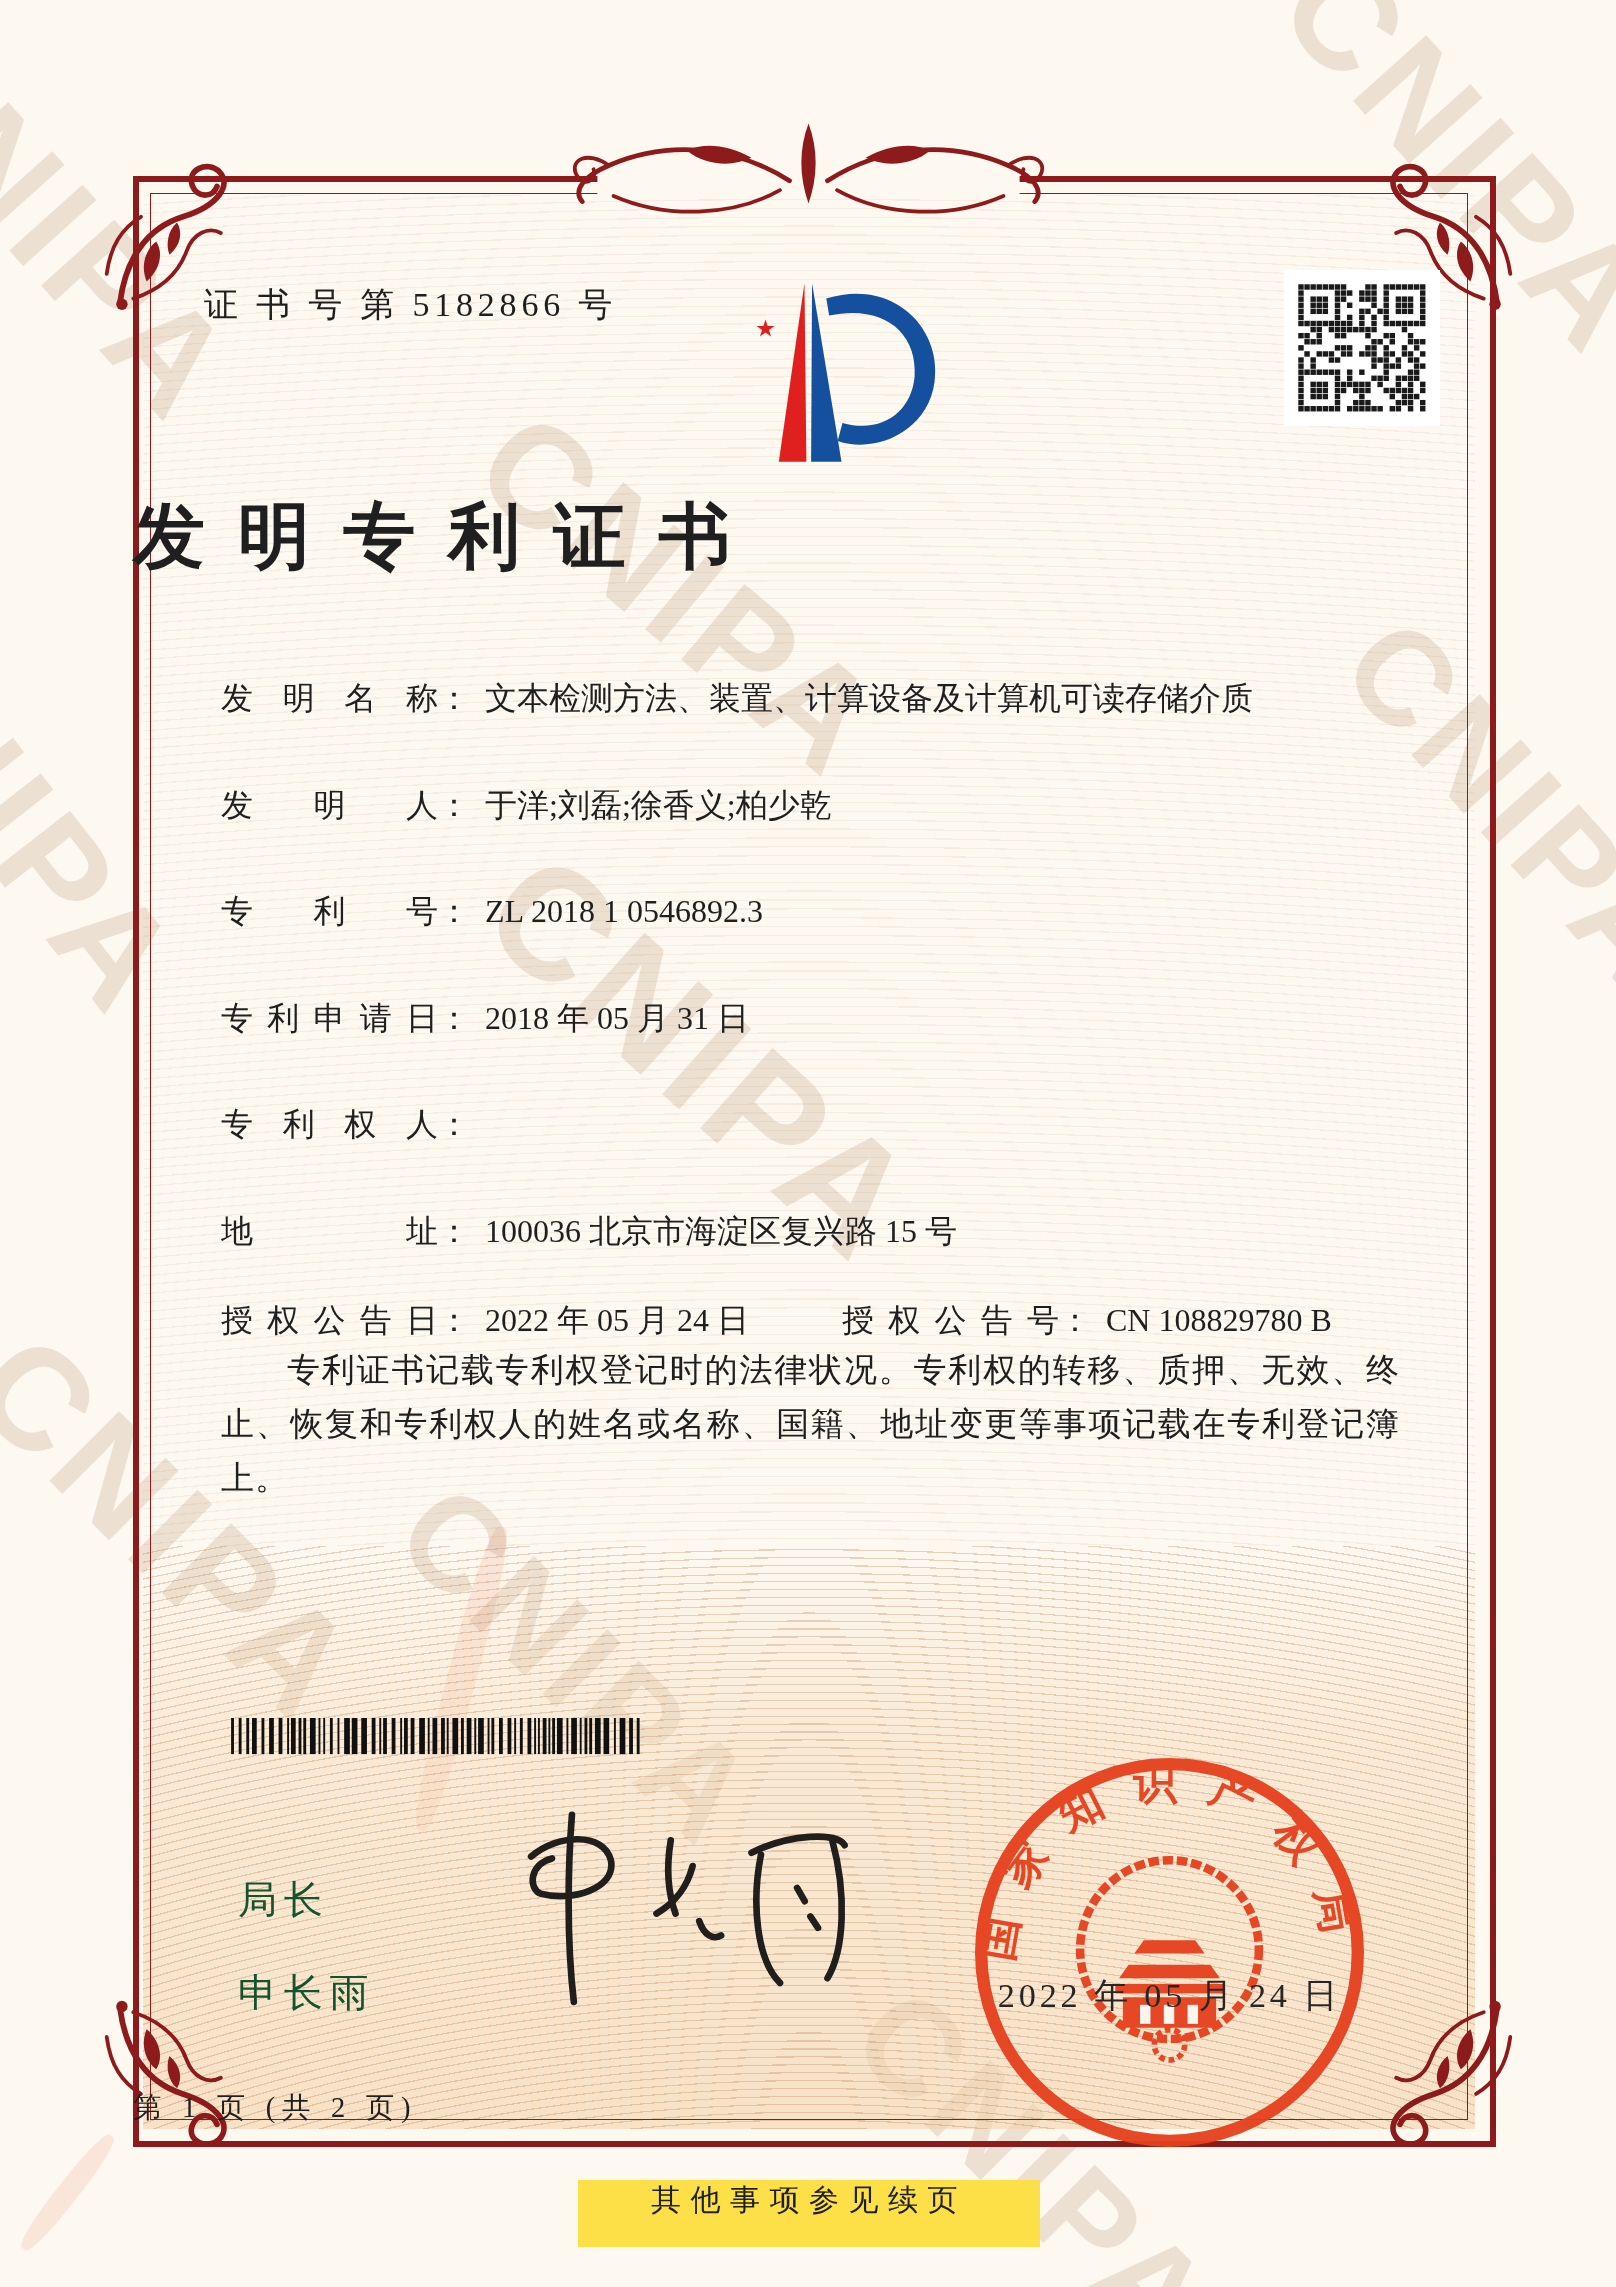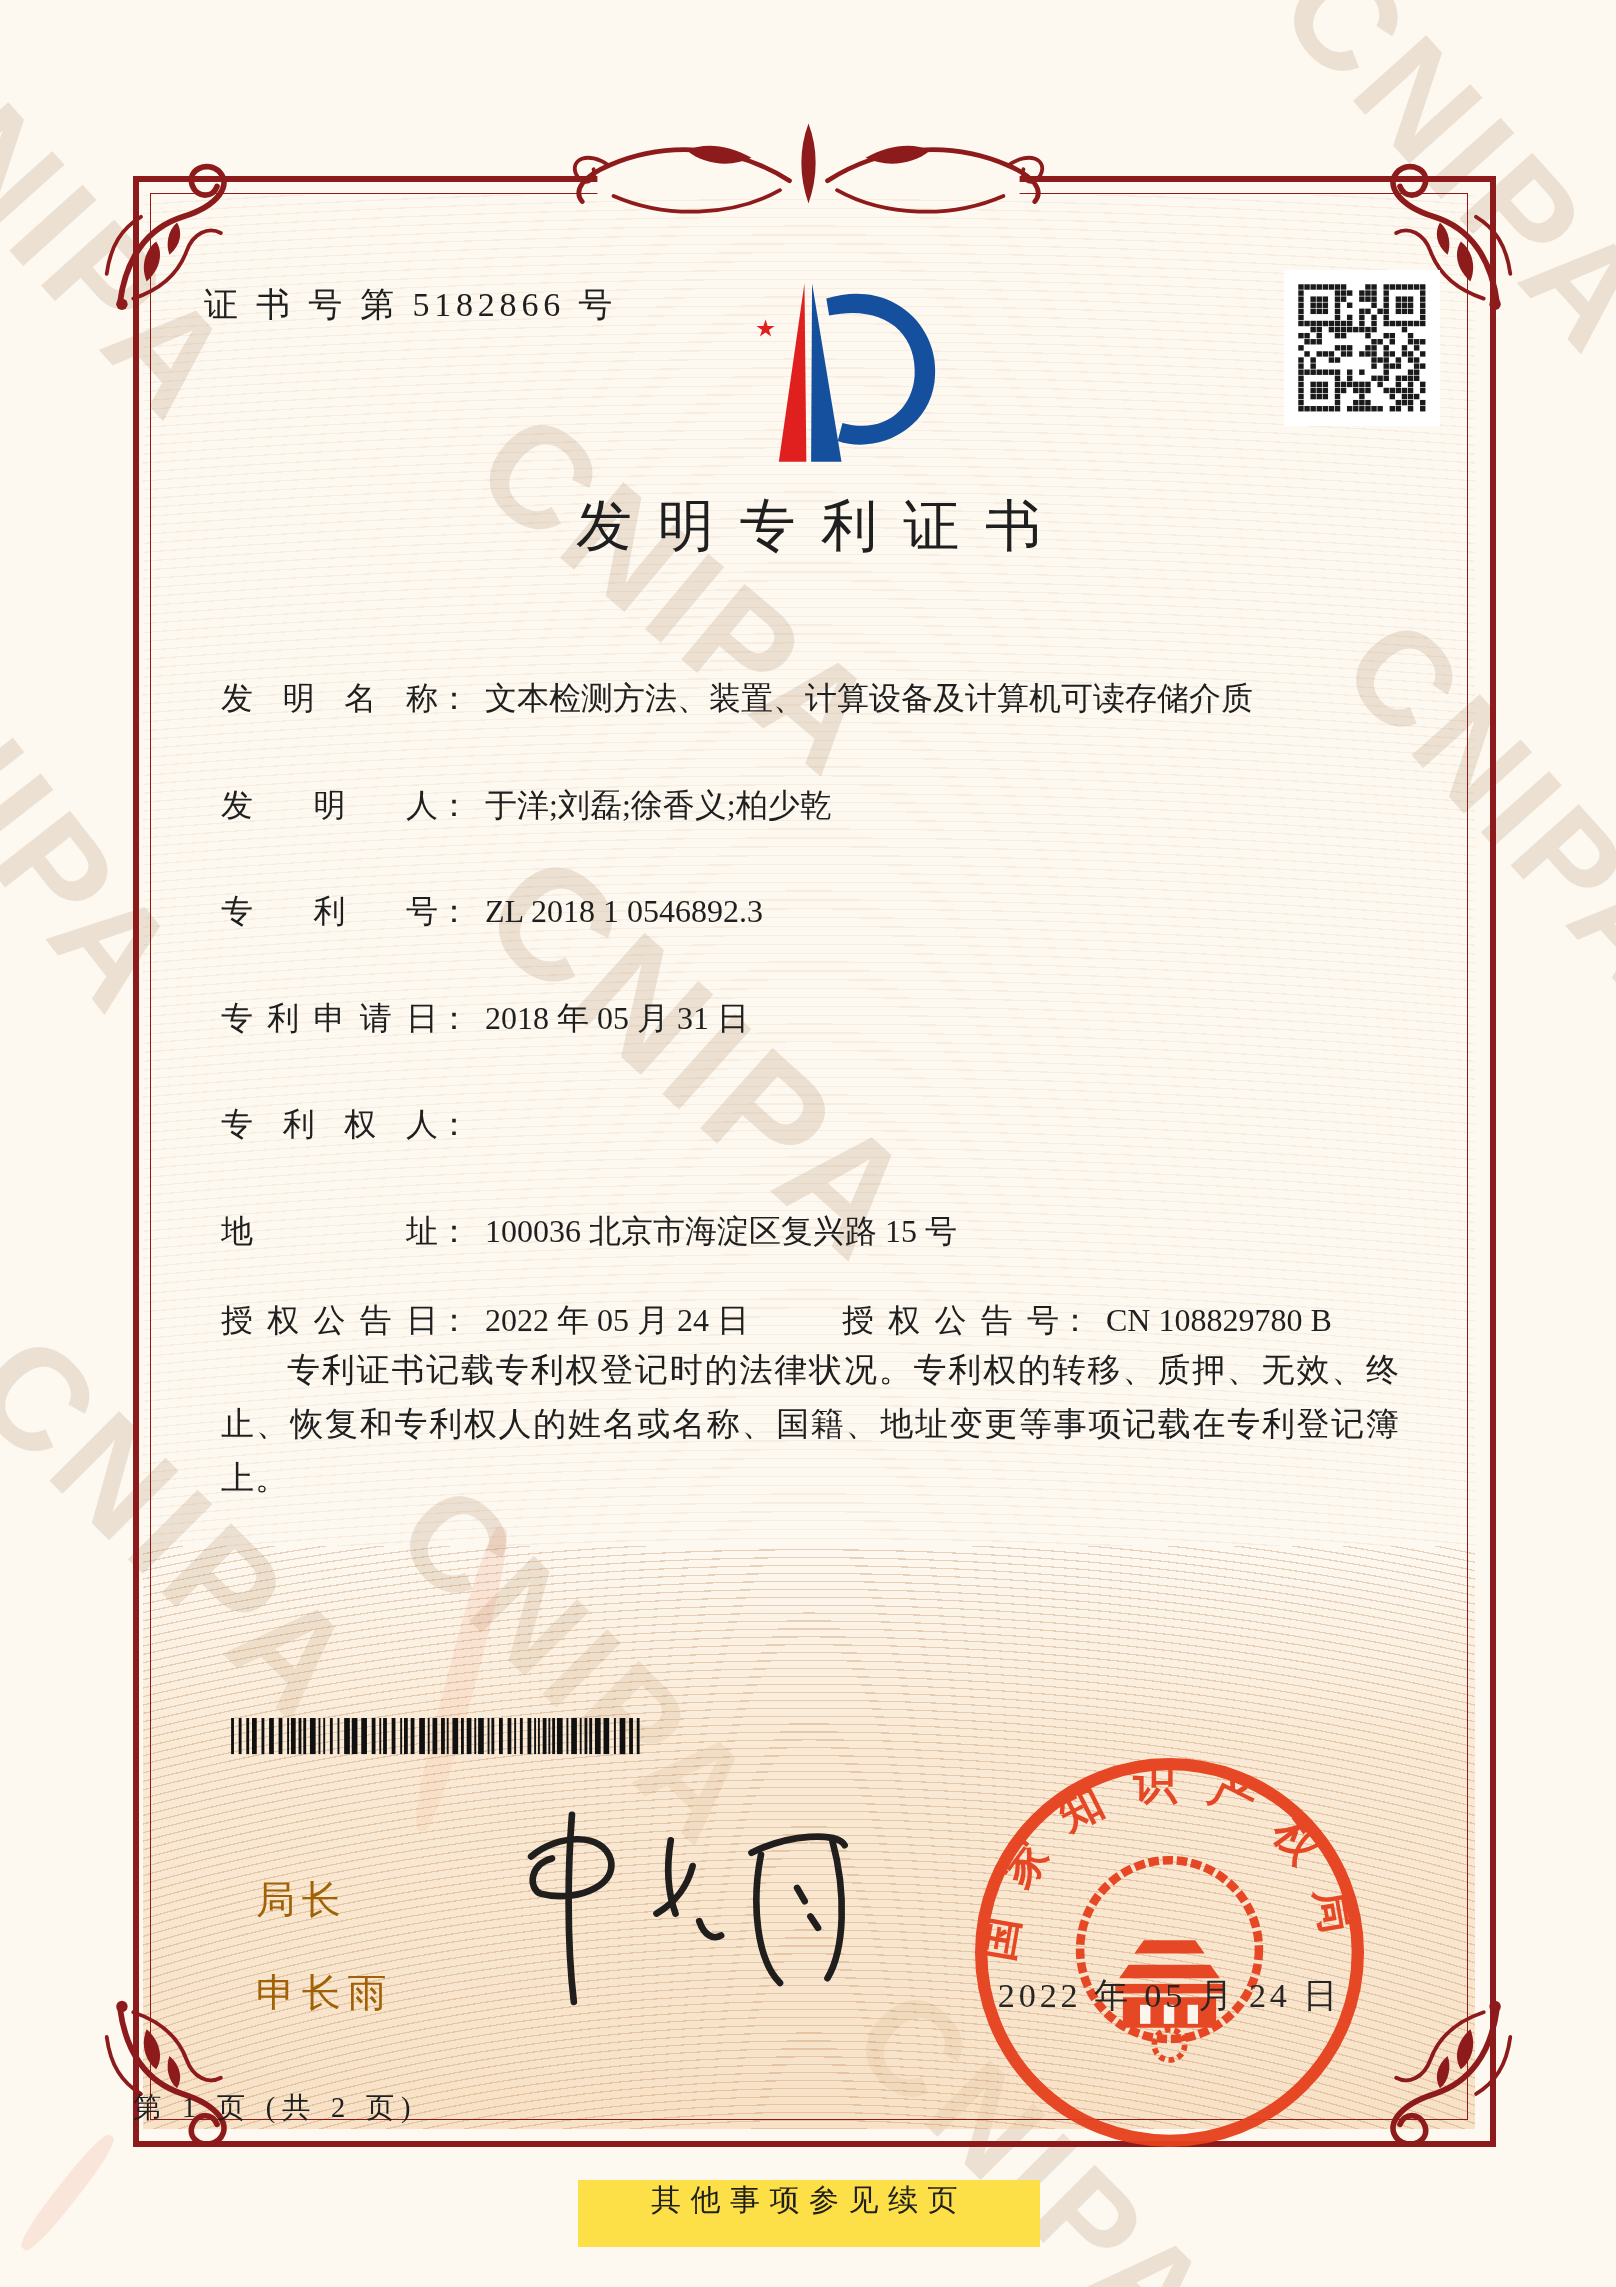--- a/index.html
+++ b/index.html
@@ -28,33 +28,33 @@
   .frame-outer{position:absolute;z-index:3;left:133px;top:176px;width:1351px;height:1959px;
       border:6.7px solid var(--border)}
   .frame-inner{position:absolute;z-index:3;left:150px;top:193px;width:1316px;height:1925px;
       border:1.9px solid var(--border)}
   .orn-layer{position:absolute;z-index:4;left:0;top:0;pointer-events:none}
   
   .content{position:absolute;z-index:5;left:0;top:0;width:1406px;height:2287px}
   .cert-no{position:absolute;left:204px;top:282px;font-size:34px;letter-spacing:4.8px;white-space:nowrap}
   .logo{position:absolute;left:699px;top:270px}
   .qr{position:absolute;left:1284px;top:270px}
-  .title{position:absolute;left:133px;top:489px;width:1351px;text-align:center;
-         font-size:56px;font-weight:400;white-space:nowrap}
+  .title{position:absolute;left:133px;top:489px;width:1351px;
+         font-size:72px;font-weight:700;white-space:nowrap}
   .title span{letter-spacing:.46em;margin-right:-.46em}
   .field-row{position:absolute;left:221px;font-size:32px;white-space:nowrap;display:flex;align-items:baseline}
   .lbl{display:inline-flex;justify-content:space-between;width:217px}
   .colon{margin-right:15px}
   .grant-right{position:absolute;left:621px;display:flex;align-items:baseline}
   .paras{position:absolute;left:221px;top:1343px;width:1179px;font-size:33px;line-height:54px;
          text-align:justify;letter-spacing:1px}
   .paras p{margin:0;text-indent:2em}
   .barcode{position:absolute;left:231px;top:1718px}
-  .signer{position:absolute;left:256px;top:1853px;font-family:"Liberation Sans","DejaVu Sans",sans-serif;
-          font-size:39px;font-weight:500;color:#a16207;letter-spacing:6.7px;line-height:93px;white-space:nowrap}
+  .signer{position:absolute;left:238px;top:1853px;font-family:"Liberation Sans","DejaVu Sans",sans-serif;
+          font-size:39px;font-weight:500;color:#14532d;letter-spacing:6.7px;line-height:93px;white-space:nowrap}
   .signature{position:absolute;left:476px;top:1786px}
   .seal{position:absolute;z-index:6;left:965px;top:1748px;opacity:.95}
   .ring-text{font-size:46px;font-weight:700;letter-spacing:30px;
              font-family:"Liberation Serif","DejaVu Serif",serif}
   .seal-date{font-size:36px;letter-spacing:4px;fill:#1c1c1c;
              font-family:"Liberation Serif","DejaVu Serif",serif}
   .pfooter{position:absolute;left:133px;top:2089px;width:1351px;
            font-size:28.5px;letter-spacing:6.7px}
   .cont{position:absolute;z-index:5;left:578px;top:2180px;width:462px;height:67px;background:#fde047;
         display:flex;align-items:flex-start;justify-content:center;font-size:30px;letter-spacing:9.5px}

